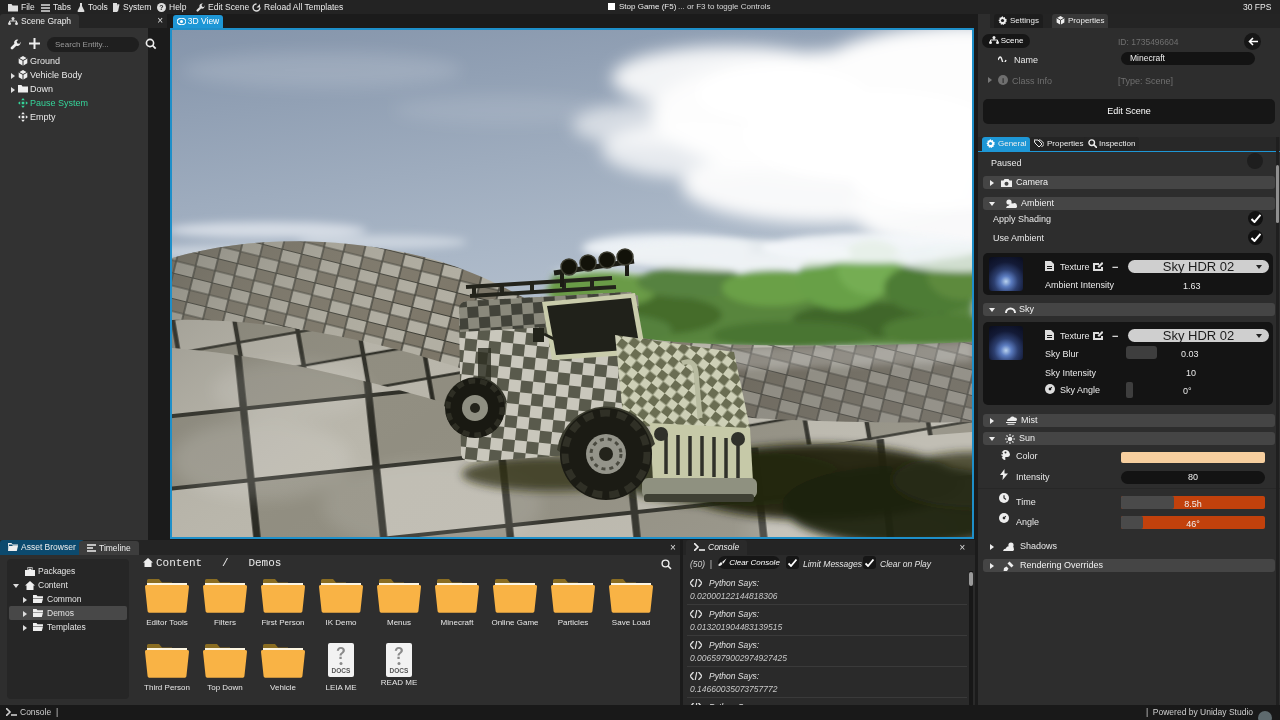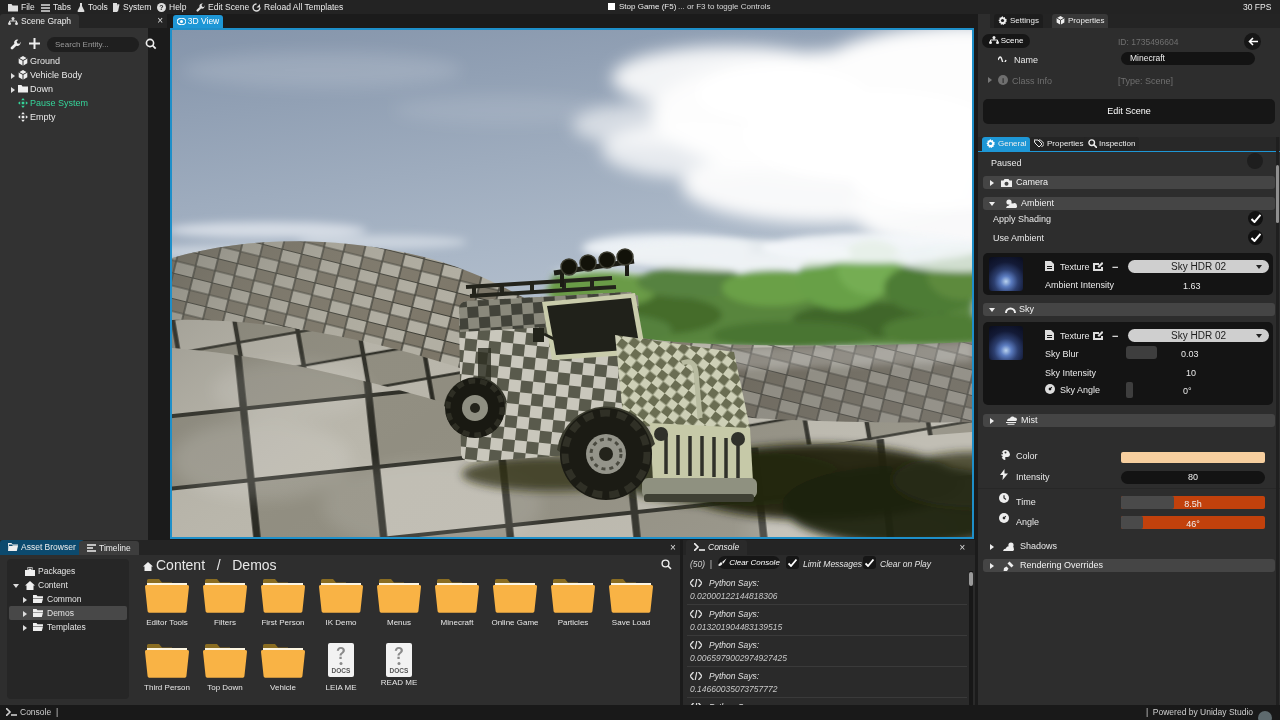--- a/index.html
+++ b/index.html
@@ -30,37 +30,37 @@
 #rp{position:absolute;left:978px;top:14px;width:302px;height:691px;background:#2d2d2d;font-size:9px;color:#e9e9e9;}
 #rp-tabs{position:absolute;left:12px;top:0;width:302px;height:14px;background:#242424;}
 .rtab{position:absolute;top:0;height:14px;line-height:14px;font-size:8px;color:#eee;border-radius:3px 3px 0 0;padding:0 4px;}
 .chip{position:absolute;background:#161616;border-radius:8px;color:#fff;}
 .inp{position:absolute;background:#131313;border-radius:7px;color:#efefef;text-align:center;}
 .hdr{position:absolute;left:5px;width:292px;height:13px;background:#454545;border-radius:3px;color:#f0f0f0;line-height:13px;}
 .hdr .arr,.plainhdr .arr{position:absolute;left:7px;top:3.5px;width:0;height:0;border-left:4px solid #eee;border-top:3px solid transparent;border-bottom:3px solid transparent;}
 .hdr .arrd,.plainhdr .arrd{position:absolute;left:6px;top:4.5px;width:0;height:0;border-top:4px solid #eee;border-left:3px solid transparent;border-right:3px solid transparent;}
 .card{position:absolute;left:5px;width:290px;background:#141414;border-radius:5px;}
 .thumb{position:absolute;left:6px;top:4px;width:34px;height:34px;border-radius:3px;background:radial-gradient(circle at 50% 72%,#b9d2ee 0%,#5b7cc0 18%,#2c3e6e 40%,#131a36 65%,#0a0d1e 100%);}
-.ddl{position:absolute;background:#cfcfcf;border-radius:7px;color:#1c1c1c;text-align:center;font-size:10px;}
+.ddl{position:absolute;background:#cfcfcf;border-radius:7px;color:#1c1c1c;text-align:center;font-size:13px;}
 .ddl:after{content:"";position:absolute;right:7px;top:5px;border-top:4px solid #222;border-left:3.5px solid transparent;border-right:3.5px solid transparent;}
 .chk{position:absolute;width:15px;height:15px;border-radius:50%;background:#111;}
 .slider{position:absolute;background:#c2410c;border-radius:2px;}
 .sfill{position:absolute;left:0;top:0;height:100%;background:#4a4a4a;border-radius:2px;}
 .sval{position:absolute;width:100%;text-align:center;color:#eee;}
 
 #ab{position:absolute;left:0;top:540px;width:680px;height:165px;background:#2e2e2e;}
 #ab-tabs{position:absolute;left:0;top:0;width:680px;height:15px;background:#242424;}
 #ab .tab1{position:absolute;left:0;top:0;height:15px;padding:0 8px;background:#0c4a6e;color:#eee;font-size:8.5px;line-height:15px;border-radius:3px 3px 0 0;}
 #ab .tab2{position:absolute;left:79px;top:1px;height:14px;padding:0 8px;background:#3d3d3d;color:#eee;font-size:8.5px;line-height:14px;border-radius:3px 3px 0 0;}
 #abtree{position:absolute;left:7px;top:19px;width:122px;height:140px;background:#262626;border-radius:4px;color:#e5e5e5;font-size:8.5px;}
 .ati{position:relative;height:14px;line-height:14px;white-space:nowrap;}
 .ati .arr{position:absolute;width:0;height:0;border-left:4px solid #ddd;border-top:3px solid transparent;border-bottom:3px solid transparent;top:4.5px;}
 .ati .arrd{position:absolute;width:0;height:0;border-top:4px solid #ddd;border-left:3px solid transparent;border-right:3px solid transparent;top:5.5px;}
 #abgrid{position:absolute;left:133px;top:15px;width:547px;height:150px;background:#2e2e2e;}
-.crumb{position:absolute;top:2px;left:10px;color:#e8e8e8;font-size:14px;}
+.crumb{position:absolute;top:2px;left:10px;color:#e8e8e8;font-size:11px;font-family:Liberation Mono, monospace;}
 .fold{position:absolute;width:58px;text-align:center;color:#e6e6e6;font-size:8px;}
 .fold svg{display:block;margin:0 auto;}
 
 #cons{position:absolute;left:683px;top:540px;width:292px;height:165px;background:#2a2a2a;color:#ddd;font-size:8.5px;font-style:italic;}
 #cons-tabs{position:absolute;left:0;top:0;width:292px;height:15px;background:#242424;}
 #cons .tab1{position:absolute;left:3px;top:0;height:15px;padding:0 8px;background:#2a2a2a;color:#eee;line-height:15px;border-radius:3px 3px 0 0;}
 .centry{position:relative;height:31px;border-bottom:1px solid #3a3a3a;}
 
 #status{position:absolute;left:0;top:705px;width:1280px;height:15px;background:#191919;color:#cfcfcf;font-size:8.5px;line-height:15px;}
 .x{color:#ddd;font-size:10px;}
@@ -498,20 +498,28 @@
 
   <div class="hdr" style="top:400px">
         <span class="arr"></span>
         <svg class="abs" style="left:22px;top:2px" width="12" height="9">
           <path d="M2 5a3 3 0 0 1 3-2.7A2.7 2.7 0 0 1 9.6 1.5 2.2 2.2 0 0 1 12 3.6 1.8 1.8 0 0 1 11.2 5z" fill="#eee"></path>
           <path d="M1 6.5h10M2.5 8.2h7" stroke="#eee" stroke-width="1.1"></path>
         </svg>
         <span style="position:absolute;left:38px">Mist</span>
       </div>
 
+  <div class="hdr" style="top:418px">
+        <span class="arrd"></span>
+        <svg class="abs" style="left:22px;top:1.5px" width="10" height="10">
+          <circle cx="5" cy="5" r="2.3" fill="#eee"></circle>
+          <path d="M5 0v1.7M5 8.3V10M0 5h1.7M8.3 5H10M1.5 1.5l1.2 1.2M7.3 7.3l1.2 1.2M8.5 1.5L7.3 2.7M2.7 7.3L1.5 8.5" stroke="#eee" stroke-width="1.2"></path>
+        </svg>
+        <span style="position:absolute;left:36px">Sun</span>
+      </div>
   <div class="abs" style="left:21px;top:436px"><svg width="11" height="10">
           <path d="M5.5 0A5.5 5.5 0 0 0 5.5 10c1 0 1.2-.8.8-1.4-.5-.8 0-1.6 1-1.6h1.4A2.4 2.4 0 0 0 11 4.6 5.3 5.3 0 0 0 5.5 0z" fill="#eee"></path>
           <circle cx="3" cy="3.4" r="1" fill="#2d2d2d"></circle>
           <circle cx="6.5" cy="2.6" r="1" fill="#2d2d2d"></circle>
           <circle cx="2.6" cy="6.4" r="1" fill="#2d2d2d"></circle>
         </svg></div>
   <div class="abs" style="left:38px;top:437px">Color</div>
   <div class="abs" style="left:143px;top:438px;width:144px;height:11px;background:#f7cf9f;border-radius:2px"></div>
   <div class="abs" style="left:22px;top:455px"><svg width="8" height="11">
           <path d="M4.5 0L0 6h3L2.5 11 8 4.5H4.5z" fill="#eee"></path>

